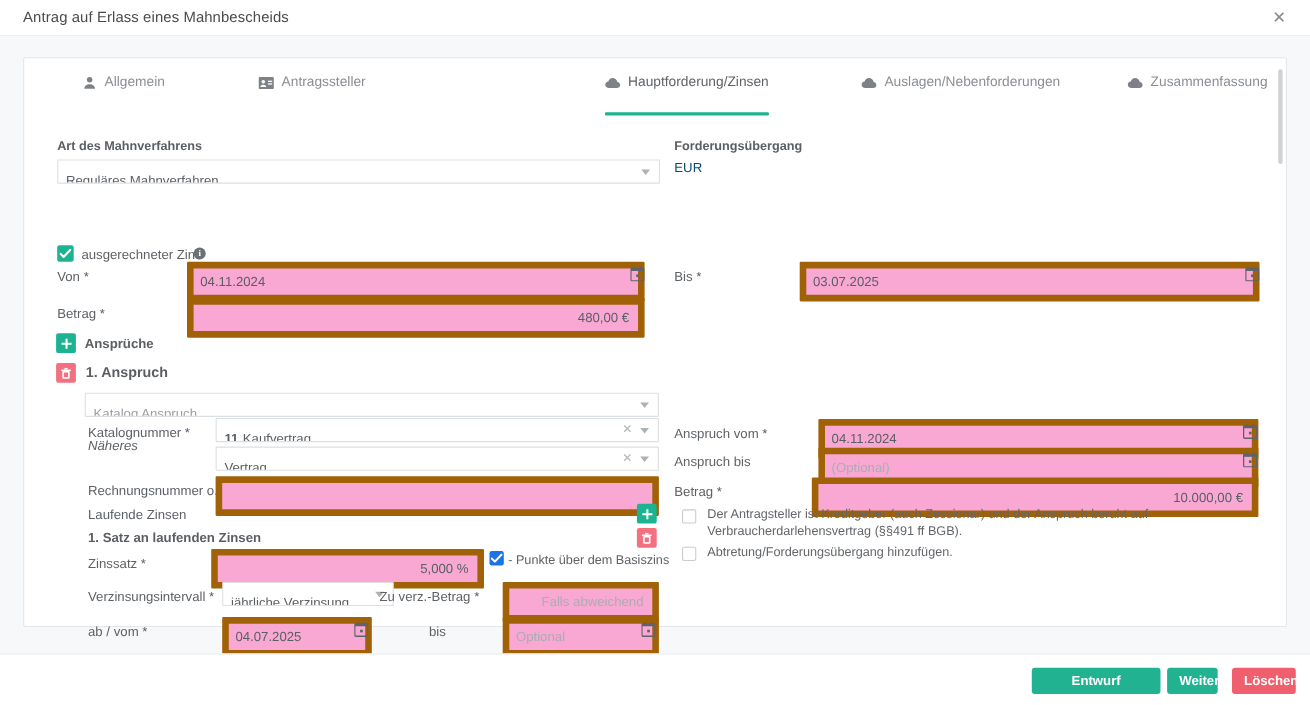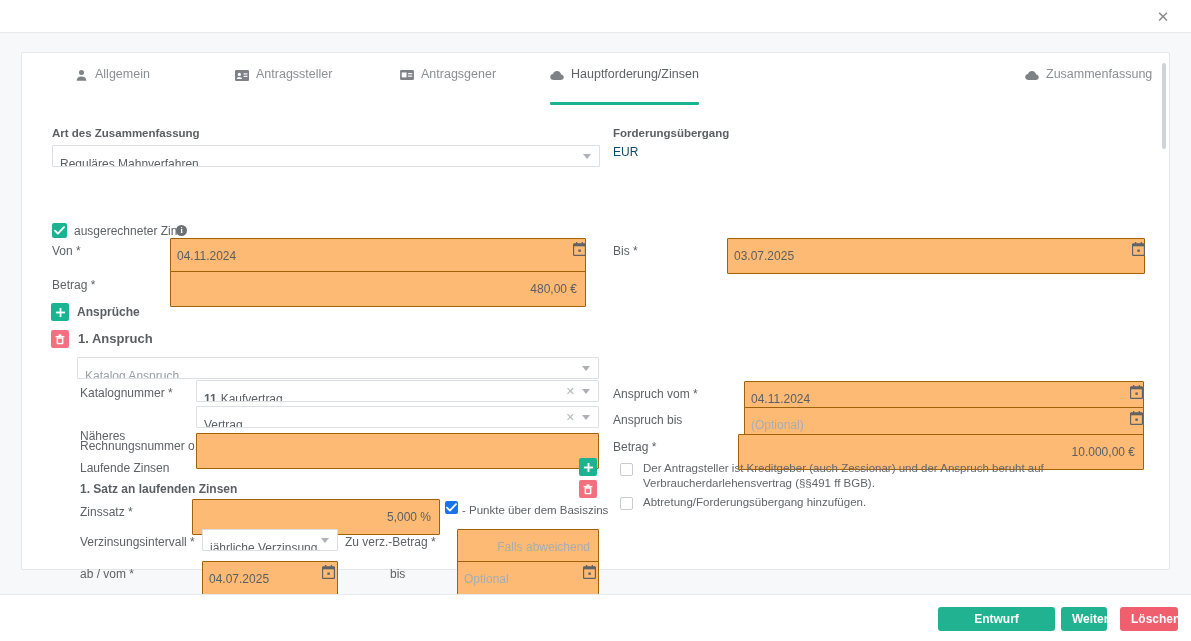--- a/index.html
+++ b/index.html
@@ -70,21 +70,21 @@
   .sec-label {
     position:absolute; font-size:11.5px; font-weight:bold; color:#5b5f63;
   }
   .static-val { position:absolute; font-size:12px; color:#0c4a6e; }
 
   .f-label {
     position:absolute; font-size:12px; color:#5e6266; white-space:nowrap;
   }
 
   .inp {
-    position:absolute; height:36px; border:1px solid #a16207; background:#fdba74;
+    position:absolute; height:36px; border:6px solid #a16207; background:#f9a8d4;
     font-family:"Liberation Sans", sans-serif; font-size:12px; color:#5b5f63;
     padding:0 6px; outline:none; border-radius:1px;
   }
   .inp::placeholder { color:#a9adb2; }
   .inp.right { text-align:right; padding-right:8px; }
 
   .sel {
     position:absolute; height:22px; border:1px solid #dcdfe3; background:#fff;
     font-size:12px; color:#5b5f63; padding:16px 24px 0 7px;
     display:flex; align-items:center; cursor:pointer; border-radius:1px;
@@ -161,20 +161,21 @@
   }
   .btn.teal { background:#21b391; }
   .btn.red  { background:#ef5f6e; }
 </style>
 </head>
 <body>
 
 <div class="page">
 
   <div class="titlebar">
+    <div class="title">Antrag auf Erlass eines Mahnbescheids</div>
     <div class="closebtn">✕</div>
   </div>
 
   <div class="bodybg"></div>
 
   <div class="card">
     <div class="card-scrollbar"></div>
 
     <div class="tabs">
 
@@ -194,56 +195,53 @@
               <rect x="0" y="0" width="18" height="14" rx="1.6" fill="#7e8287"></rect>
               <circle cx="5.6" cy="5.6" r="2.1" fill="#fff"></circle>
               <path d="M2.2 11.6c0-1.8 1.5-2.7 3.4-2.7s3.4.9 3.4 2.7z" fill="#fff"></path>
               <rect x="11" y="4.2" width="5" height="1.5" fill="#fff"></rect>
               <rect x="11" y="7.3" width="5" height="1.5" fill="#fff"></rect>
             </svg>
         </span>
         <span>Antragssteller</span>
       </div>
 
-      <div class="tab" style="left:378px;">
-        <span class="tab-icon">
-          <svg width="14" height="10" viewBox="0 0 18 13">
-              <rect x="0" y="0" width="18" height="13" rx="1.6" fill="#7e8287"></rect>
-              <rect x="2.2" y="3.2" width="6.2" height="6.4" fill="#fff"></rect>
-              <rect x="10.2" y="4" width="5.6" height="1.5" fill="#fff"></rect>
-              <rect x="10.2" y="7.2" width="5.6" height="1.5" fill="#fff"></rect>
-            </svg>
-        </span>
-        <span>Antragsgener</span>
-      </div>
 
       <div class="tab active" style="left:528px;">
         <span class="tab-icon">
           <svg width="15" height="11" viewBox="0 0 20 14">
               <path d="M5.2 13.4C2.4 13.4.3 11.5.3 9.1c0-2.2 1.7-4 4-4.2C5 2.2 7.3.4 10 .4c3 0 5.5 2.2 5.9 5.1 2.2.2 3.8 1.9 3.8 3.9 0 2.2-1.9 4-4.3 4z" fill="#7e8287"></path>
             </svg>
         </span>
         <span>Hauptforderung/Zinsen</span>
         <div class="underline"></div>
       </div>
 
+      <div class="tab" style="left:761px;">
+        <span class="tab-icon">
+          <svg width="15" height="11" viewBox="0 0 20 14">
+              <path d="M5.2 13.4C2.4 13.4.3 11.5.3 9.1c0-2.2 1.7-4 4-4.2C5 2.2 7.3.4 10 .4c3 0 5.5 2.2 5.9 5.1 2.2.2 3.8 1.9 3.8 3.9 0 2.2-1.9 4-4.3 4z" fill="#7e8287"></path>
+            </svg>
+        </span>
+        <span>Auslagen/Nebenforderungen</span>
+      </div>
 
       <div class="tab" style="left:1003px;text-align:center;">
         <span class="tab-icon">
           <svg width="15" height="11" viewBox="0 0 20 14">
               <path d="M5.2 13.4C2.4 13.4.3 11.5.3 9.1c0-2.2 1.7-4 4-4.2C5 2.2 7.3.4 10 .4c3 0 5.5 2.2 5.9 5.1 2.2.2 3.8 1.9 3.8 3.9 0 2.2-1.9 4-4.3 4z" fill="#7e8287"></path>
             </svg>
         </span>
         <span>Zusammenfassung</span>
       </div>
     </div>
 
     <div class="form">
 
-      <div class="sec-label" style="left:30px; top:26px;">Art des Zusammenfassung</div>
+      <div class="sec-label" style="left:30px; top:26px;">Art des Mahnverfahrens</div>
       <div class="sel" style="left:30px; top:44px; width:548px;">
         <span>Reguläres Mahnverfahren</span>
         <span class="caret"></span>
       </div>
 
       <div class="sec-label" style="left:591px; top:26px;">Forderungsübergang</div>
       <div class="static-val" style="left:591px; top:44px;">EUR</div>
 
       <div class="cb-green" style="left:30px; top:122px;">
         <svg width="11" height="9" viewBox="0 0 12 10">
@@ -304,21 +302,21 @@
       </div>
 
       <div class="f-label" style="left:58px; top:285px;">Katalognummer *</div>
       <div class="sel" style="left:174px; top:279px; width:403px;">
         <span style="font-weight:bold; margin-right:4px;">11</span>
         <span>Kaufvertrag</span>
         <span class="clearx">✕</span>
         <span class="caret"></span>
       </div>
 
-      <div class="f-label" style="left:58px; top:328px;">Näheres</div>
+      <div class="f-label" style="left:58px; top:297px;font-style:italic;">Näheres</div>
       <div class="sel" style="left:174px; top:305px; width:403px;">
         <span>Vertrag</span>
         <span class="clearx">✕</span>
         <span class="caret"></span>
       </div>
 
       <div class="f-label" style="left:58px; top:338px;">Rechnungsnummer o.ä.</div>
       <input class="inp" style="left: 174px; top: 332px; width: 403px;" value="">
 
       <div class="f-label" style="left:591px; top:286px;">Anspruch vom *</div>
@@ -375,21 +373,21 @@
       <div class="f-label" style="left:58px; top:404px;">Zinssatz *</div>
       <input class="inp right" style="left: 170px; top: 398px; width: 248px;" value="5,000 %">
       <div class="cb-blue" style="left:423px; top:400px;">
         <svg width="11" height="9" viewBox="0 0 12 10">
             <path d="M1 5.2 L4.2 8.4 L11 1.2" stroke="#fff" stroke-width="2" fill="none" stroke-linecap="round" stroke-linejoin="round"></path>
           </svg>
       </div>
       <div class="suffix-text" style="left:440px; top:403px;">- Punkte über dem Basiszins</div>
 
       <div class="f-label" style="left:58px; top:434px;">Verzinsungsintervall *</div>
-      <div class="sel" style="left:180px; top:428px; width:136px;">
+      <div class="sel" style="left:180px; top:428px; width:156px;">
         <span>jährliche Verzinsung</span>
         <span class="caret"></span>
       </div>
       <div class="f-label" style="left:323px; top:434px;">Zu verz.-Betrag *</div>
       <input class="inp right" style="left: 435px; top: 428px; width: 142px;" placeholder="Falls abweichend">
 
       <div class="f-label" style="left:58px; top:466px;">ab / vom *</div>
       <input class="inp" style="left: 180px; top: 460px; width: 136px;" value="04.07.2025">
       <span class="cal" style="left:300px; top:471px;">
         <svg width="13" height="14" viewBox="0 0 14 15">

